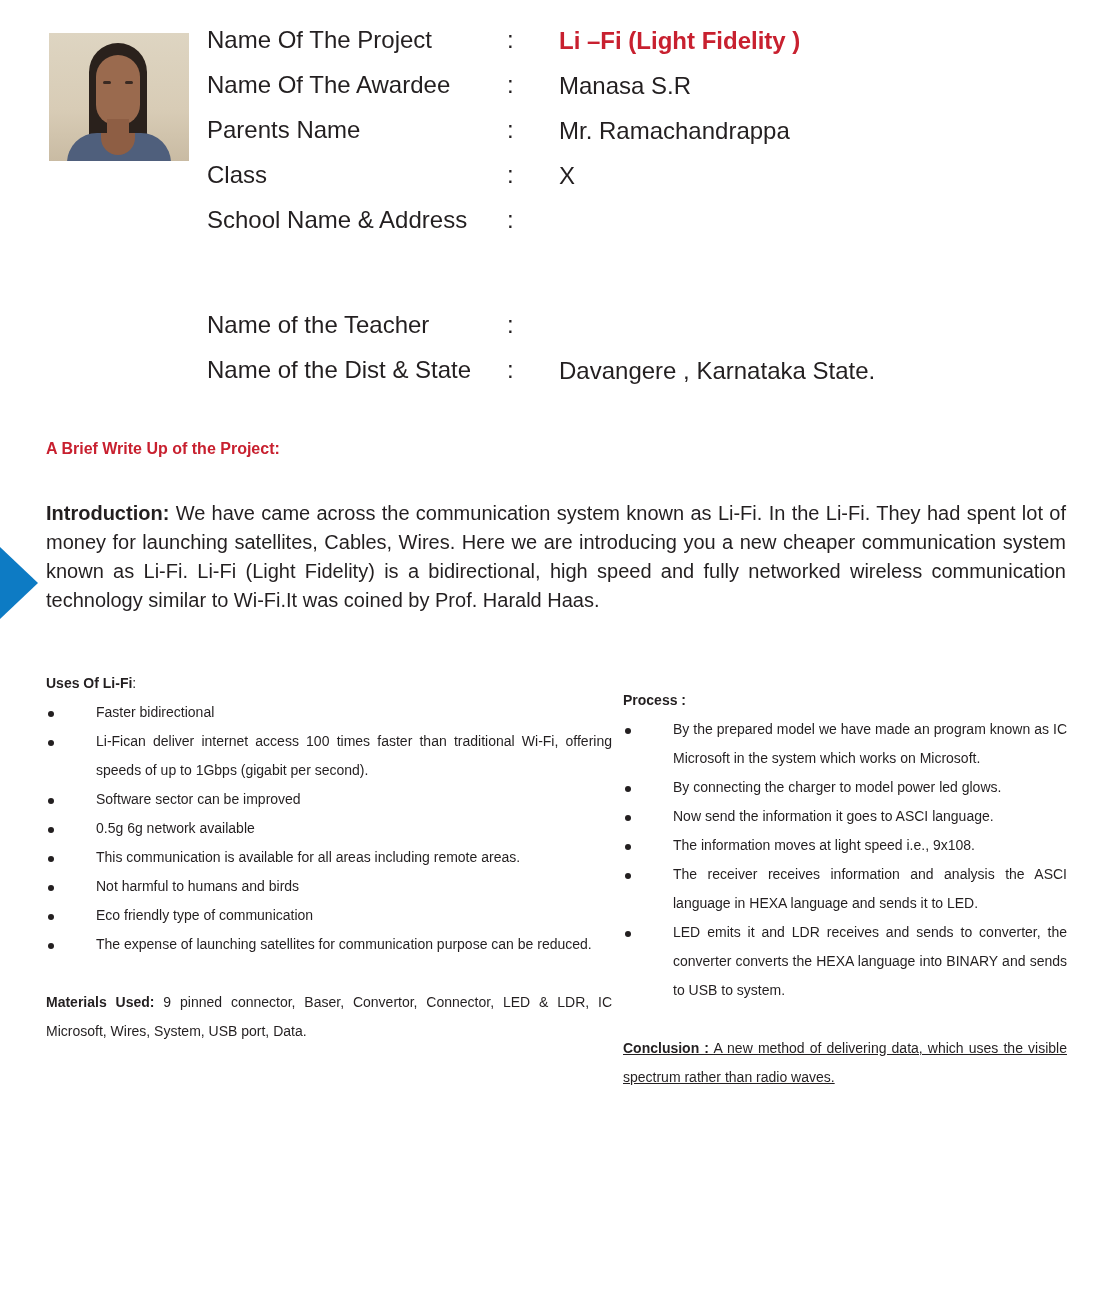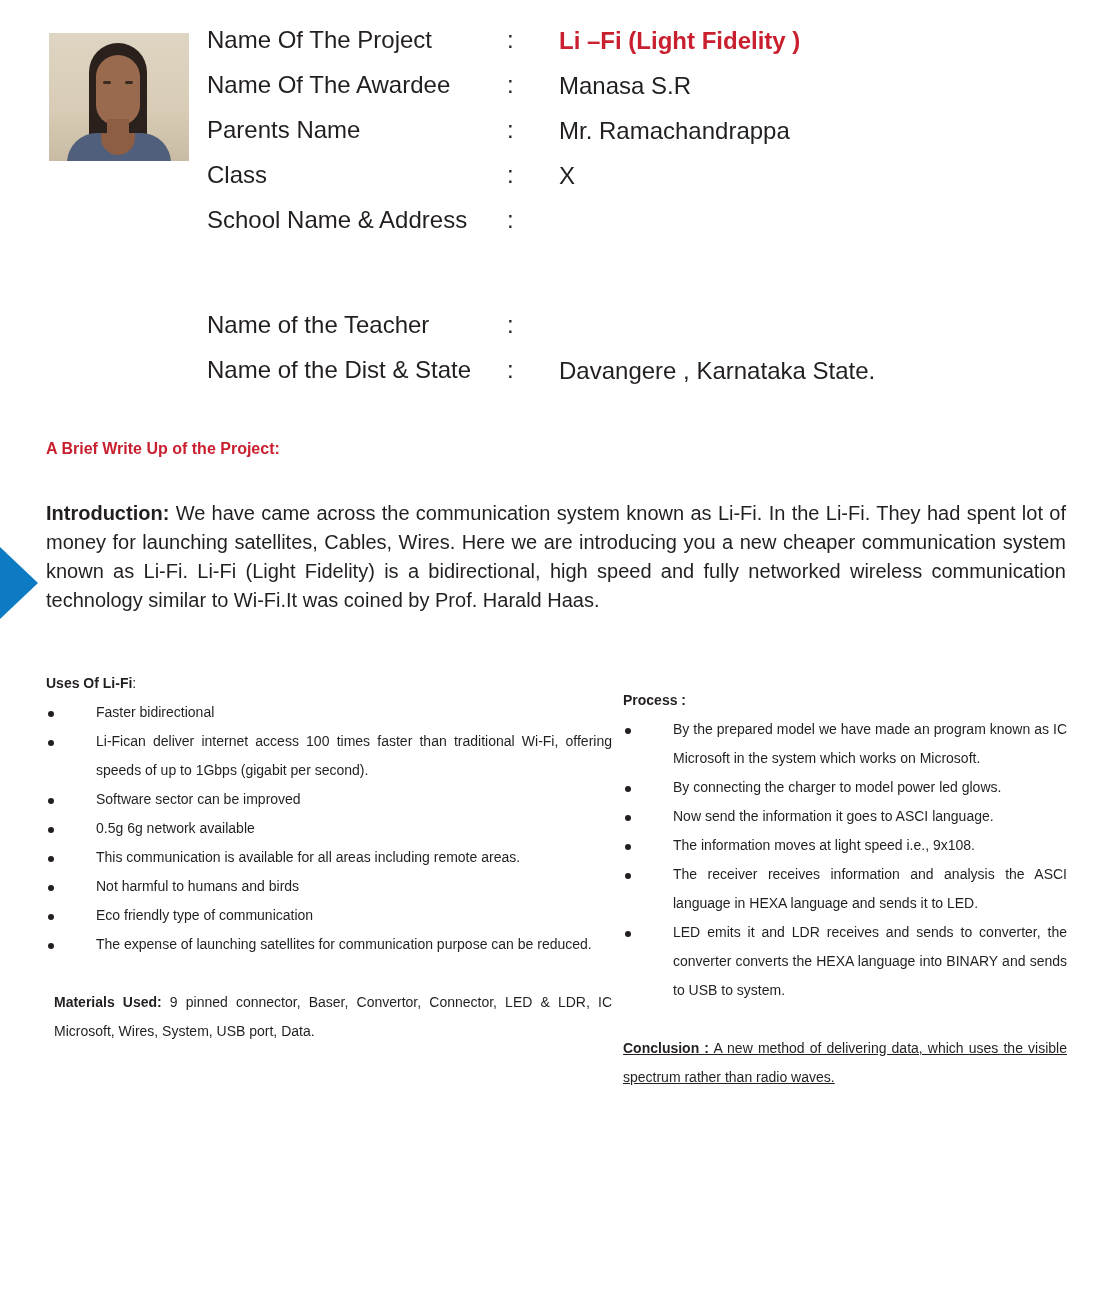--- a/index.html
+++ b/index.html
@@ -57,21 +57,21 @@
     .col { position: absolute; font-size: 14px; line-height: 29px; }
     .col-left { left: 46px; top: 669px; width: 566px; }
     .col-right { left: 623px; top: 666px; width: 444px; margin-top: 20px; }
     .col-heading { font-weight: bold; }
     ul.bullets { list-style: none; margin: 0; padding: 0; }
     ul.bullets li { position: relative; padding-left: 50px; text-align: justify; }
     ul.bullets li::before {
       content: ""; position: absolute; left: 2px; top: 13px;
       width: 6px; height: 6px; border-radius: 50%; background: #231f20;
     }
-    .materials { margin-top: 29px; text-align: justify; margin-left: 8px; }
+    .materials { margin-top: 29px; text-align: justify; }
     .conclusion { margin-top: 29px; text-align: justify; text-decoration: underline; }
   </style>
 </head>
 <body>
 
 <div class="photo" title="Awardee portrait photo">
   <div class="hair"></div>
   <div class="face"></div>
   <div class="eye" style="left:54px"></div>
   <div class="eye" style="left:76px"></div>

